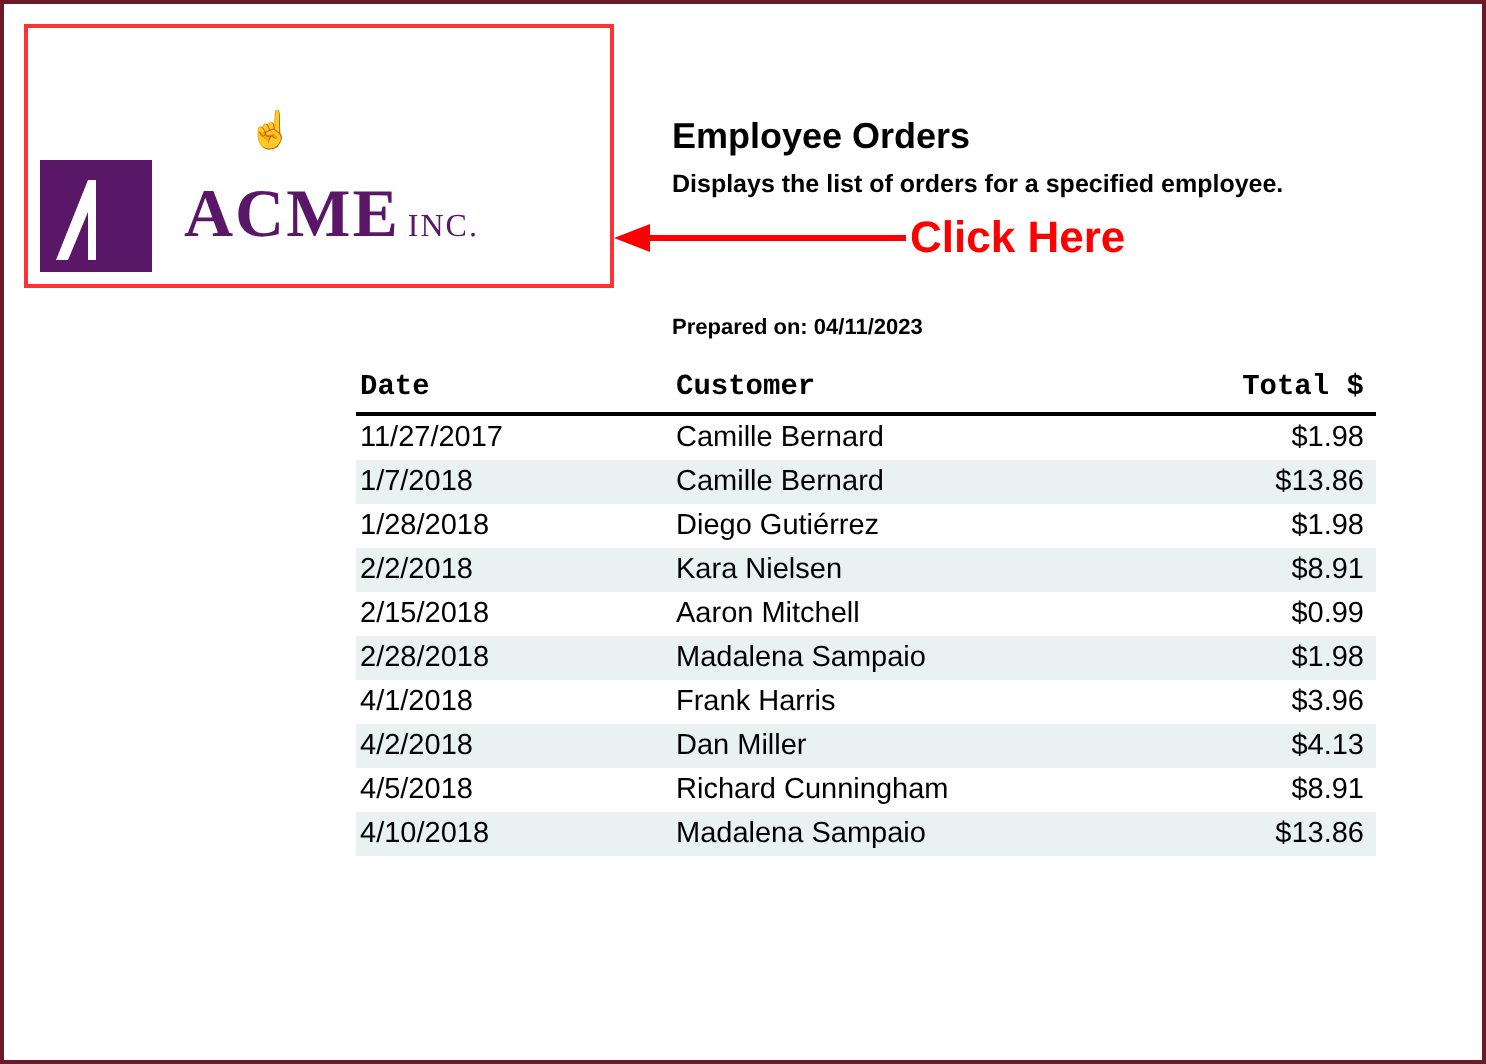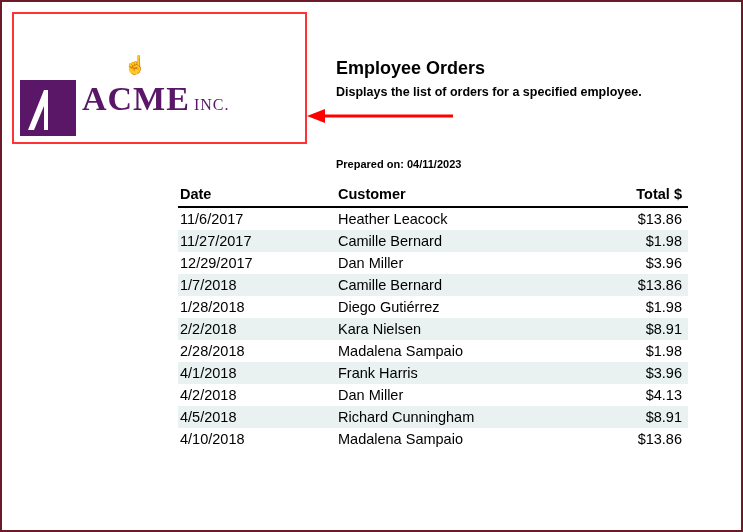--- a/index.html
+++ b/index.html
@@ -19,22 +19,22 @@
     width: 295px;
     height: 132px;
     border: 2px solid #ff3333;
     background: #fff;
   }
   .logo-wrap {
     position: absolute;
     left: 6px;
     bottom: 6px;
     display: flex;
-    align-items: flex-start;
-    gap: 6px;
+    align-items: center;
+    gap: 16px;
   }
   .logo-mark {
     width: 56px;
     height: 56px;
     background: #5a1767;
     position: relative;
   }
   .logo-mark svg { position: absolute; inset: 0; }
   .logo-text {
     font-family: Georgia, 'Times New Roman', serif;
@@ -105,20 +105,21 @@
     width: 100%;
     border-collapse: collapse;
     font-size: 14.5px;
     color: #000;
   }
   thead th {
     text-align: left;
     font-weight: 700;
     border-bottom: 2px solid #000;
     padding: 4px 6px 4px 2px;
+    font-family: Liberation Mono, monospace;
   }
   thead th:last-child { text-align: right; }
   tbody td {
     padding: 3px 6px 3px 2px;
     vertical-align: middle;
   }
   tbody td:last-child { text-align: right; }
   tbody tr:nth-child(even) { background: #e9f2f1; }
   .col-date { width: 158px; }
   .col-cust { }
@@ -141,20 +142,21 @@
     </div>
   </div>
   <span class="cursor-icon">☝</span>
 </div>
 
 <div class="annot">
   <svg width="148" height="20">
     <line x1="14" y1="10" x2="146" y2="10" stroke="#ff0000" stroke-width="3"></line>
     <polygon points="0,10 18,3 18,17" fill="#ff0000"></polygon>
   </svg>
+  <span>Click Here</span>
 </div>
 
 <div class="header-block">
   <div class="header-title">Employee Orders</div>
   <div class="header-sub">Displays the list of orders for a specified employee.</div>
 </div>
 
 <div class="prepared">
   <span>Prepared on:</span>
   <span>04/11/2023</span>
@@ -169,50 +171,45 @@
     </colgroup>
     <thead>
       <tr>
         <th>Date</th>
         <th>Customer</th>
         <th>Total $</th>
       </tr>
     </thead>
     <tbody id="orders-body">
         <tr>
-          <td>11/6/2017</td>
-          <td>Heather Leacock</td>
-          <td>$13.86</td>
-        </tr>
-        <tr>
           <td>11/27/2017</td>
           <td>Camille Bernard</td>
           <td>$1.98</td>
         </tr>
         <tr>
-          <td>12/29/2017</td>
-          <td>Dan Miller</td>
-          <td>$3.96</td>
-        </tr>
-        <tr>
           <td>1/7/2018</td>
           <td>Camille Bernard</td>
           <td>$13.86</td>
         </tr>
         <tr>
           <td>1/28/2018</td>
           <td>Diego Gutiérrez</td>
           <td>$1.98</td>
         </tr>
         <tr>
           <td>2/2/2018</td>
           <td>Kara Nielsen</td>
           <td>$8.91</td>
         </tr>
         <tr>
+          <td>2/15/2018</td>
+          <td>Aaron Mitchell</td>
+          <td>$0.99</td>
+        </tr>
+        <tr>
           <td>2/28/2018</td>
           <td>Madalena Sampaio</td>
           <td>$1.98</td>
         </tr>
         <tr>
           <td>4/1/2018</td>
           <td>Frank Harris</td>
           <td>$3.96</td>
         </tr>
         <tr>

